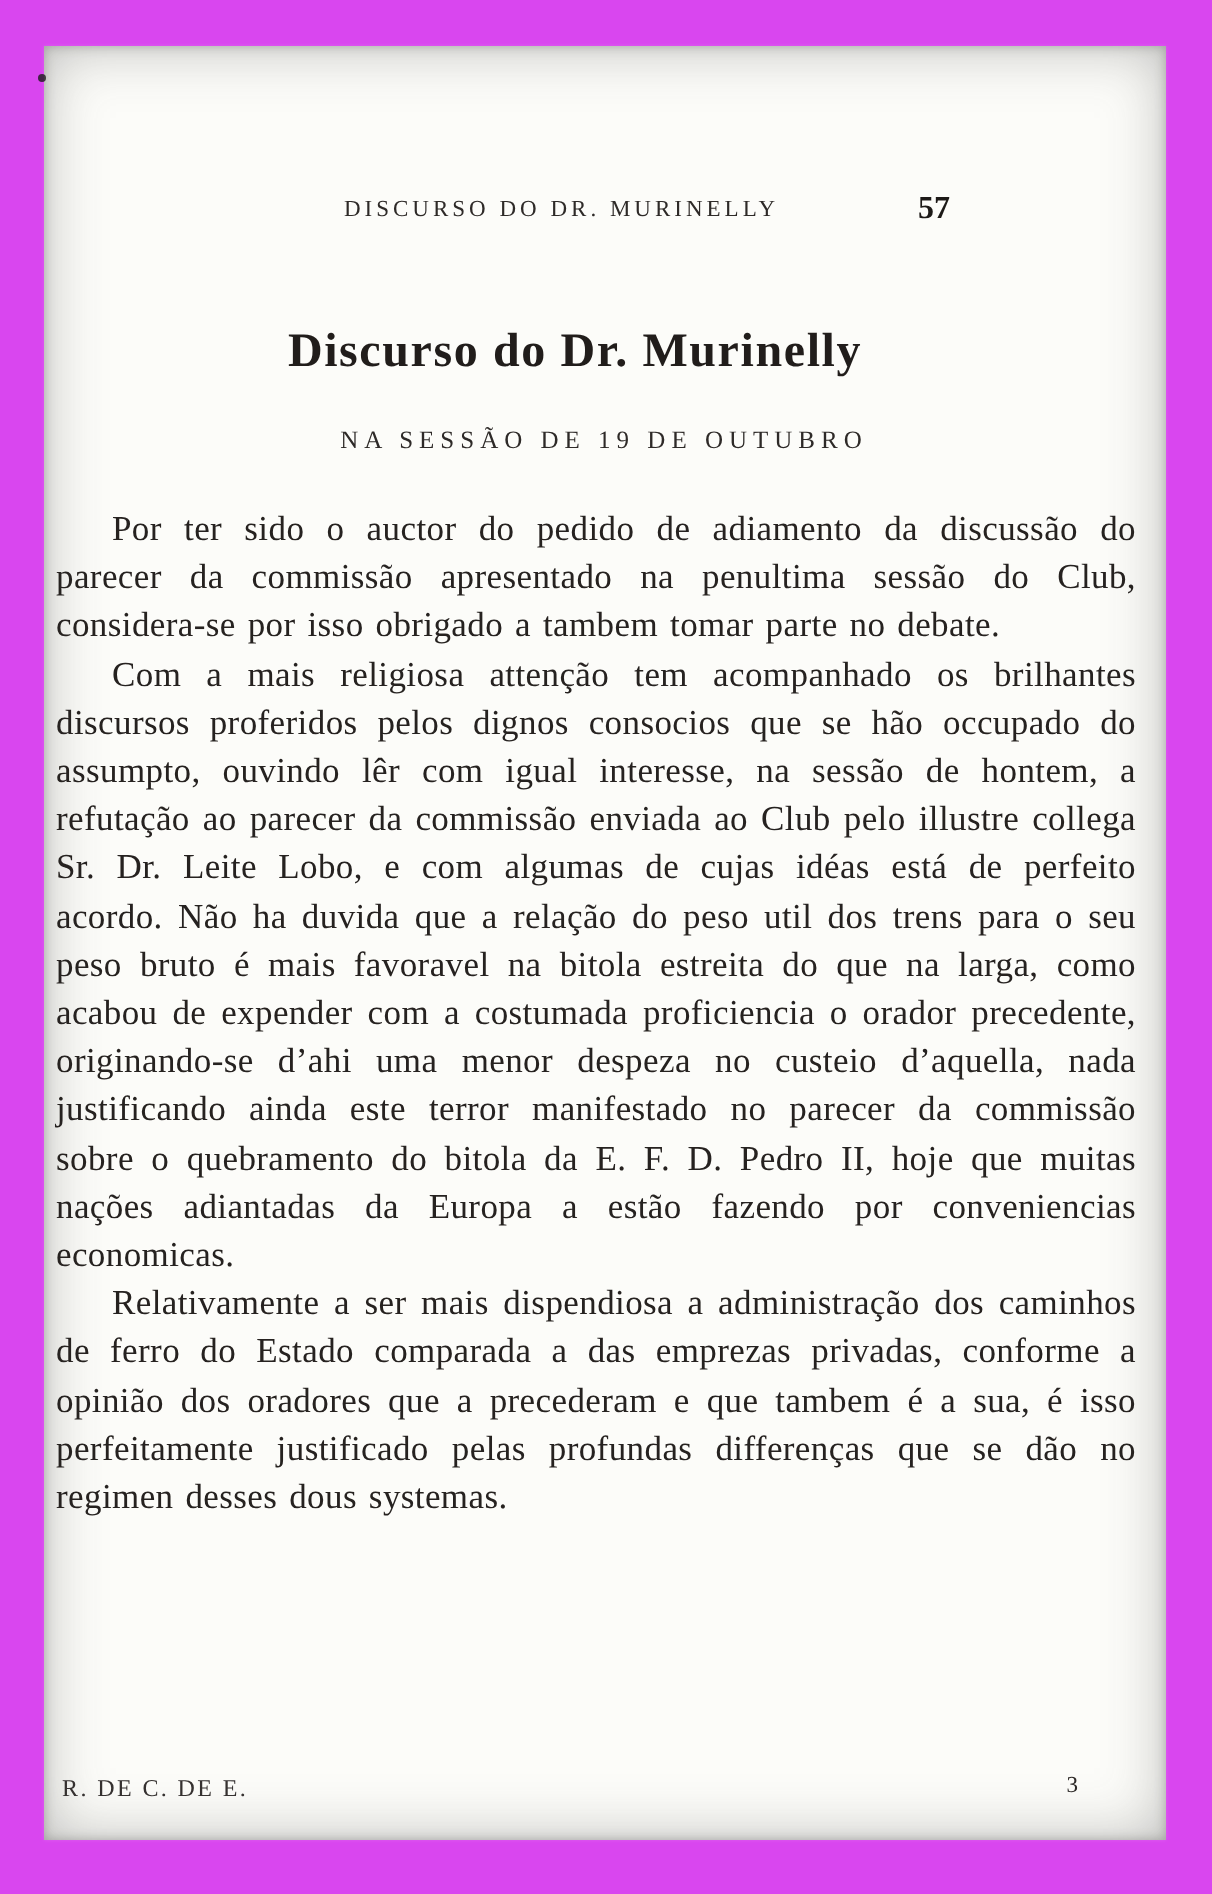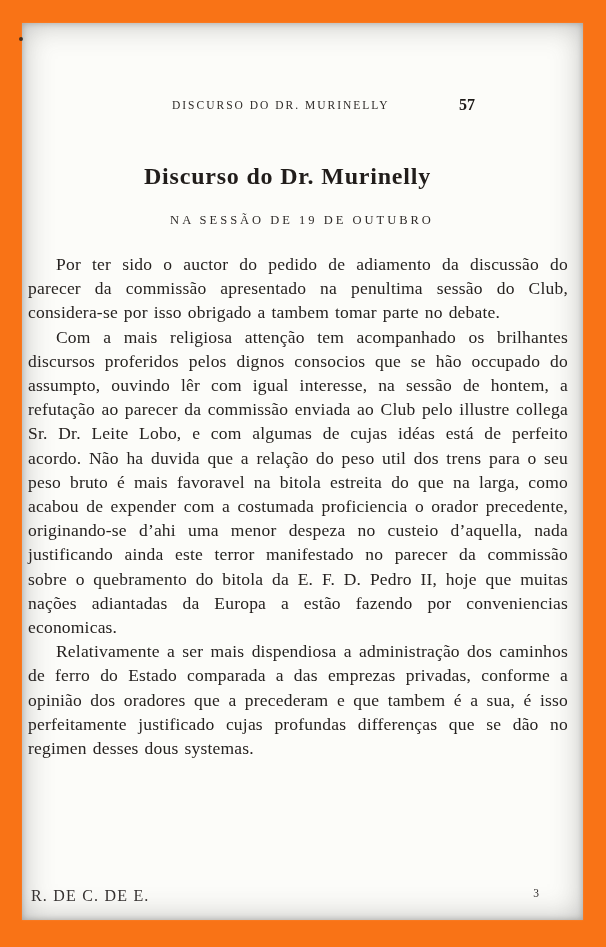--- a/index.html
+++ b/index.html
@@ -4,21 +4,21 @@
 <style>
   html, body {
     margin: 0;
     padding: 0;
     background: #000;
   }
   .scan {
     position: relative;
     width: 606px;
     height: 947px;
-    background: #f97316;
+    background: #d946ef;
     overflow: hidden;
     font-family: "Liberation Serif", serif;
   }
   .page {
     position: absolute;
     left: 22px;
     top: 23px;
     width: 561px;
     height: 897px;
     background: #fcfcf9;
@@ -94,21 +94,21 @@
   .footer {
     position: absolute;
     top: 864px;
     left: 9px;
     right: 44px;
     height: 16px;
   }
   .footer-signature {
     position: absolute;
     left: 0;
-    font-size: 16px;
+    font-size: 12px;
     letter-spacing: 1.2px;
     color: #353130;
   }
   .footer-sheet {
     position: absolute;
     right: 0;
     font-size: 11.5px;
     color: #2c2826;
   }
   .speck {
@@ -134,21 +134,21 @@
       <span class="page-number">57</span>
     </div>
 
     <div class="title">Discurso do Dr. Murinelly</div>
 
     <div class="subtitle">NA SESSÃO DE 19 DE OUTUBRO</div>
 
     <div class="body-text">
       <p>Por ter sido o auctor do pedido de adiamento da discussão do parecer da commissão apresentado na penultima sessão do Club, considera-se por isso obrigado a tambem tomar parte no debate.</p>
       <p>Com a mais religiosa attenção tem acompanhado os brilhantes discursos proferidos pelos dignos consocios que se hão occupado do assumpto, ouvindo lêr com igual interesse, na sessão de hontem, a refutação ao parecer da commissão enviada ao Club pelo illustre collega Sr. Dr. Leite Lobo, e com algumas de cujas idéas está de perfeito acordo. Não ha duvida que a relação do peso util dos trens para o seu peso bruto é mais favoravel na bitola estreita do que na larga, como acabou de expender com a costumada proficiencia o orador precedente, originando-se d’ahi uma menor despeza no custeio d’aquella, nada justificando ainda este terror manifestado no parecer da commissão sobre o quebramento do bitola da E. F. D. Pedro II, hoje que muitas nações adiantadas da Europa a estão fazendo por conveniencias economicas.</p>
-      <p>Relativamente a ser mais dispendiosa a administração dos caminhos de ferro do Estado comparada a das emprezas privadas, conforme a opinião dos oradores que a precederam e que tambem é a sua, é isso perfeitamente justificado cujas profundas differenças que se dão no regimen desses dous systemas.</p>
+      <p>Relativamente a ser mais dispendiosa a administração dos caminhos de ferro do Estado comparada a das emprezas privadas, conforme a opinião dos oradores que a precederam e que tambem é a sua, é isso perfeitamente justificado pelas profundas differenças que se dão no regimen desses dous systemas.</p>
     </div>
 
     <div class="footer">
       <span class="footer-signature">R. DE C. DE E.</span>
       <span class="footer-sheet">3</span>
     </div>
 
   </div>
 </div>
 

